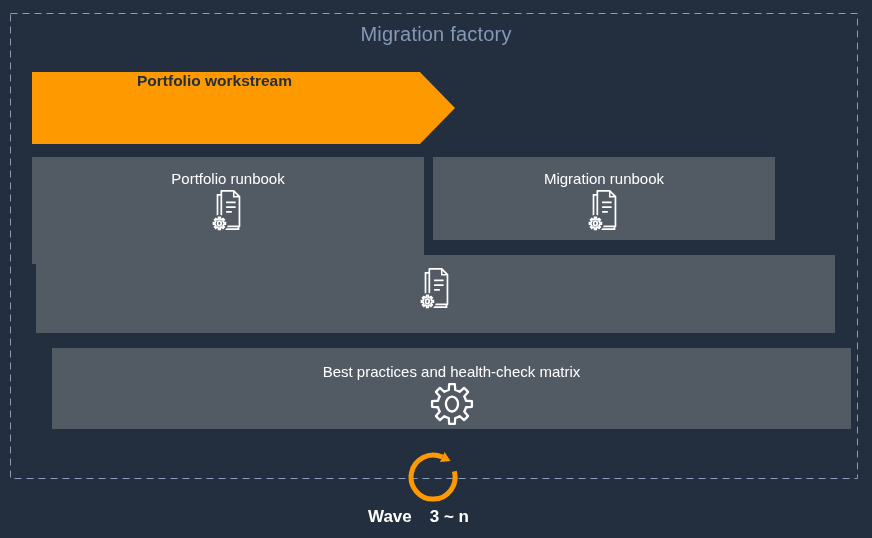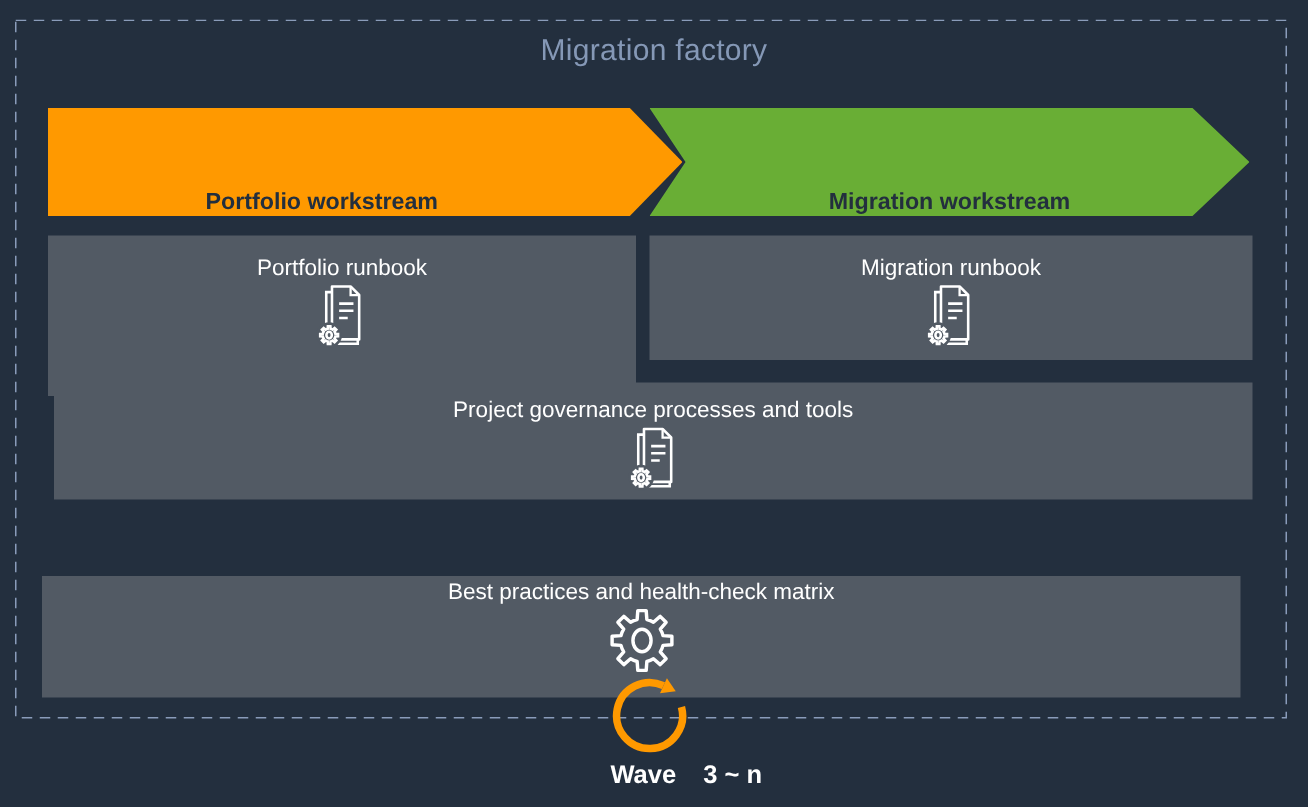--- a/index.html
+++ b/index.html
@@ -17,47 +17,47 @@
     position:relative;width:872px;height:538px;overflow:hidden;
     background:var(--background);
     font-family:"Liberation Sans",sans-serif;
   }
   .frame-svg{position:absolute;left:10px;top:13px;}
   .diagram-title{
     position:absolute;left:0;right:0;top:23px;text-align:center;
     font-size:20px;color:var(--title-text);letter-spacing:.2px;
   }
   .arrow{
-    position:absolute;top:72px;height:72px;display:flex;align-items:flex-end;
+    position:absolute;top:72px;height:72px;display:flex;align-items:flex-start;
     justify-content:center;box-sizing:border-box;
   }
   .arrow-label{font-weight:bold;font-size:15.5px;color:var(--arrow-text);}
   .arrow-portfolio{
     left:32px;width:423px;background:var(--portfolio-accent);
     clip-path:polygon(0 0,91.7% 0,100% 50%,91.7% 100%,0 100%);
     padding-right:58px;
   }
   .arrow-migration{
     left:433px;width:400px;background:var(--migration-accent);
     clip-path:polygon(0 0,90.5% 0,100% 50%,90.5% 100%,0 100%,6% 50%);
   }
   .panel{
     position:absolute;background:var(--panel);display:flex;
     flex-direction:column;align-items:center;box-sizing:border-box;
   }
   .panel-label{font-size:15px;color:var(--label-text);}
   .panel-runbook-portfolio{left:32px;top:157px;width:392px;height:107px;padding-top:13px;}
-  .panel-runbook-migration{left:433px;top:157px;width:402px;height:83px;padding-top:13px;}
+  .panel-runbook-migration{left:433px;top:157px;width:342px;height:83px;padding-top:13px;}
   .panel-governance{left:36px;top:255px;width:799px;height:78px;padding-top:10px;}
-  .panel-best-practices{left:28px;top:348px;width:799px;height:81px;padding-top:2px;margin-top:36px;}
+  .panel-best-practices{left:52px;top:348px;width:799px;height:81px;padding-top:15px;}
   .panel-icon{margin-top:1px;}
   .loop-icon{position:absolute;left:406px;top:450px;}
   .wave-row{
     position:absolute;left:368px;top:507px;display:flex;gap:18px;
-    font-size:17px;font-weight:bold;color:var(--label-text);margin-left:39px;
+    font-size:17px;font-weight:bold;color:var(--label-text);
   }
   .hidden-defs{position:absolute;width:0;height:0;overflow:hidden;}
 </style>
 </head>
 <body>
 
 <svg class="hidden-defs" aria-hidden="true">
   <defs>
     <g id="gear-shape">
       <path d="M33.74,22.75 L37.86,23.05 L37.86,26.95 L33.74,27.25
@@ -87,40 +87,36 @@
   <svg class="frame-svg" width="849" height="467">
     <rect x="0.5" y="0.5" width="847" height="465" fill="none" stroke="var(--frame-dash)" stroke-width="1" stroke-dasharray="7 5"></rect>
   </svg>
 
   <div class="diagram-title">Migration factory</div>
 
   <div class="arrow arrow-portfolio">
     <span class="arrow-label">Portfolio workstream</span>
   </div>
 
-  <div class="arrow arrow-migration">
-    <span class="arrow-label">Migration workstream</span>
-  </div>
 
   <div class="panel panel-runbook-portfolio">
     <span class="panel-label">Portfolio runbook</span>
     <svg class="panel-icon" width="42" height="46">
       <use href="#doc-gear" width="42" height="46"></use>
     </svg>
   </div>
 
   <div class="panel panel-runbook-migration">
     <span class="panel-label">Migration runbook</span>
     <svg class="panel-icon" width="42" height="46">
       <use href="#doc-gear" width="42" height="46"></use>
     </svg>
   </div>
 
   <div class="panel panel-governance">
-    <span class="panel-label">Project governance processes and tools</span>
     <svg class="panel-icon" width="42" height="46">
       <use href="#doc-gear" width="42" height="46"></use>
     </svg>
   </div>
 
   <div class="panel panel-best-practices">
     <span class="panel-label">Best practices and health-check matrix</span>
     <svg class="panel-icon" width="46" height="46" viewBox="8 9 32 32">
       <use href="#gear-shape" fill="none" stroke="#fff" stroke-width="1.6" stroke-linejoin="round"></use>
     </svg>

